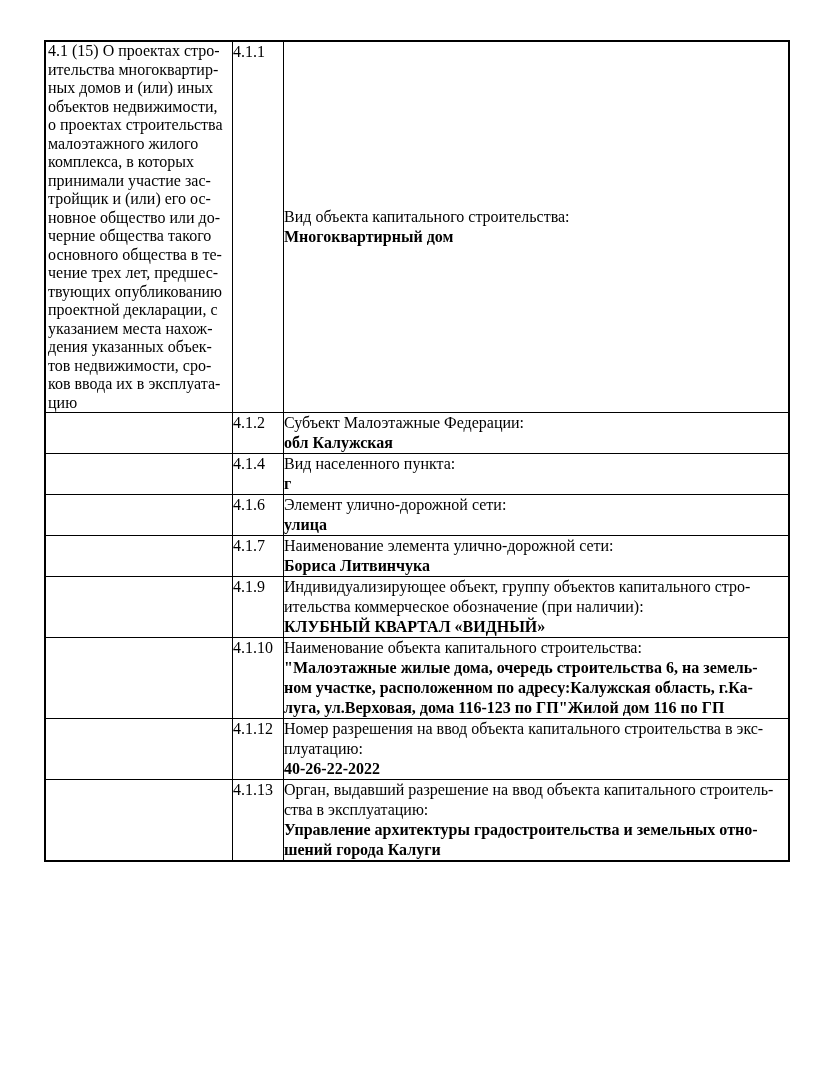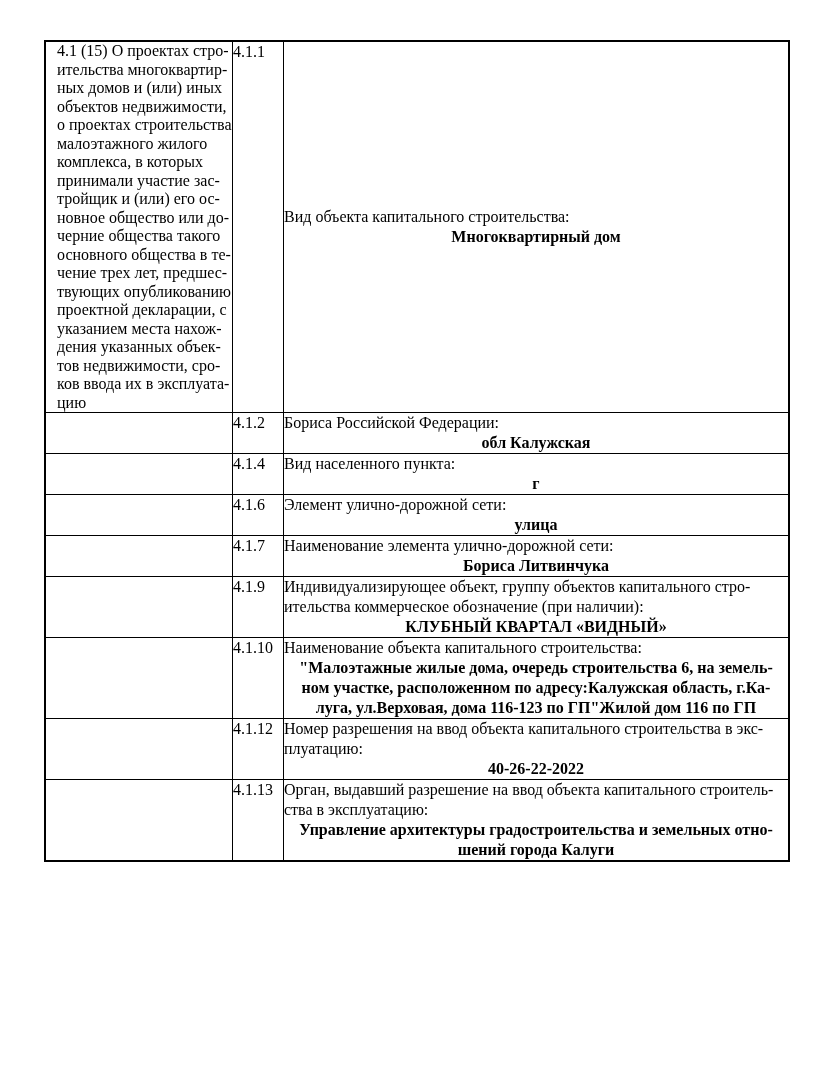--- a/index.html
+++ b/index.html
@@ -30,29 +30,28 @@
     font-size: 16px;
     line-height: 20px;
     overflow: hidden;
   }
   td.desc-cell  { width: 186px; }
   td.num-cell   { width: 50px; vertical-align: middle; padding-left: 3px; margin-top: 32px; }
   td.content-cell { width: 504px; padding-left: 3px; padding-right: 1px; }
   .desc {
     line-height: 18.5px;
     white-space: pre-line;
-    padding-left: 11px;
+    padding-left: 2px;
   }
   .field-label {
     white-space: pre-line;
   }
   .field-value {
     font-weight: bold;
     white-space: pre-line;
-    text-align: center;
   }
   .vprefix {
     font-weight: normal;
   }
   tr.first-row td.content-cell { vertical-align: middle; }
 </style>
 </head>
 <body>
 
 <div class="page">
@@ -90,21 +89,21 @@
     </td>
   </tr>
         <tr>
     <td class="desc-cell">
       <div class="desc"></div>
     </td>
     <td class="num-cell">
       <span>4.1.2</span>
     </td>
     <td class="content-cell">
-      <div class="field-label">Бориса Российской Федерации:</div>
+      <div class="field-label">Субъект Малоэтажные Федерации:</div>
       <div class="field-value"><span class="vprefix"></span><span>обл Калужская</span></div>
     </td>
   </tr>
         <tr>
     <td class="desc-cell">
       <div class="desc"></div>
     </td>
     <td class="num-cell">
       <span>4.1.4</span>
     </td>

